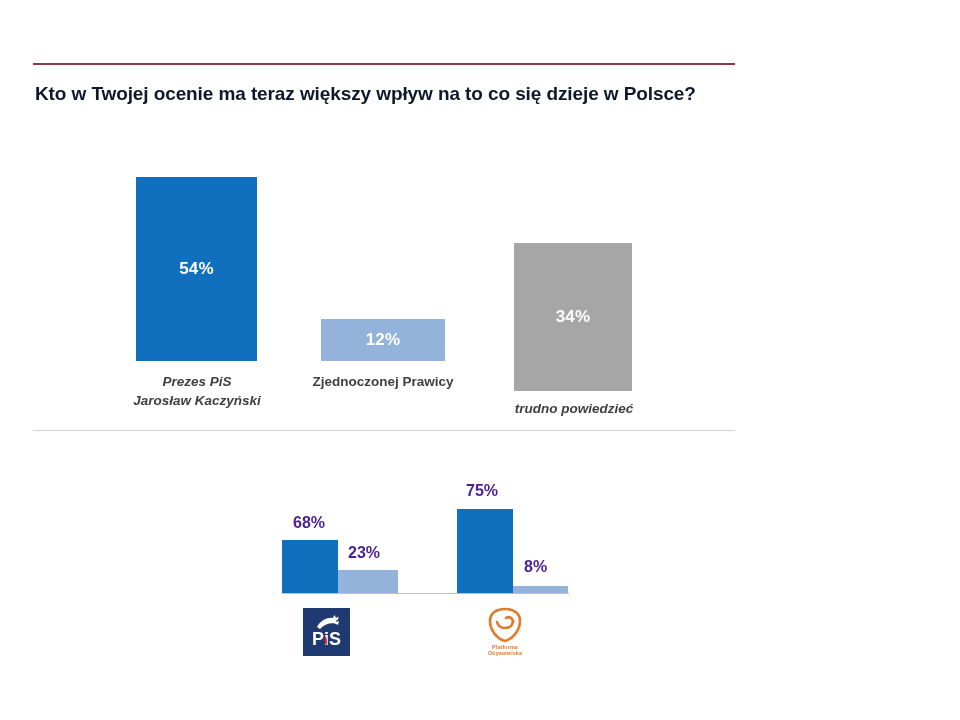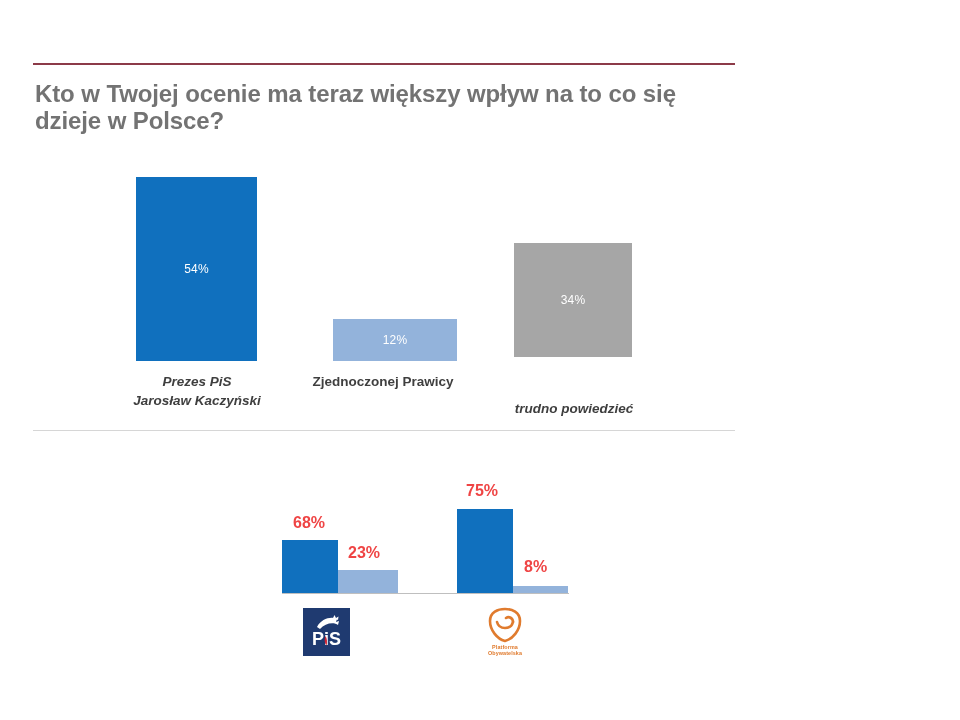--- a/index.html
+++ b/index.html
@@ -28,24 +28,24 @@
     top: 63px;
     width: 702px;
     height: 2px;
     background: #8c3a48;
   }
   .title {
     position: absolute;
     left: 35px;
     top: 80px;
     width: 690px;
-    font-size: 24px;
+    font-size: 19px;
     font-weight: bold;
     line-height: 27px;
-    color: #737373;
+    color: #0f172a;
     letter-spacing: -0.1px;
   }
 
   
   .mid-rule {
     position: absolute;
     left: 33px;
     top: 430px;
     width: 702px;
     height: 1px;
@@ -61,44 +61,43 @@
     height: 430px;
   }
   .bar {
     position: absolute;
     display: flex;
     align-items: center;
     justify-content: center;
   }
   .bar-value {
     color: #ffffff;
-    font-weight: normal;
-    font-size: 12px;
+    font-weight: bold;
+    font-size: 17px;
     letter-spacing: 0.2px;
   }
   .bar-1 {
     left: 136px;
     top: 177px;
     width: 121px;
     height: 184px;
     background: #1070be;
   }
   .bar-2 {
     left: 321px;
     top: 319px;
     width: 124px;
     height: 42px;
     background: #93b3db;
-    margin-left: 12px;
   }
   .bar-3 {
     left: 514px;
     top: 243px;
     width: 118px;
-    height: 114px;
+    height: 148px;
     background: #a6a6a6;
   }
   .cat-label {
     position: absolute;
     text-align: center;
     font-size: 13.5px;
     font-weight: bold;
     line-height: 19px;
     color: #3f3f3f;
   }
@@ -124,21 +123,21 @@
   }
   .b-bar {
     position: absolute;
   }
   .b-bar.dark { background: #1070be; }
   .b-bar.light { background: #93b3db; }
   .b-label {
     position: absolute;
     font-size: 16px;
     font-weight: bold;
-    color: #ef4444;
+    color: #4c1d95;
     white-space: nowrap;
   }
 
   
   .a-dark  { left: 282px; top: 110px; width: 56px; height: 53px; }
   .a-light { left: 338px; top: 140px; width: 60px; height: 23px; }
   .a-dark-label  { left: 293px; top: 84px; }
   .a-light-label { left: 348px; top: 114px; }
 
   

